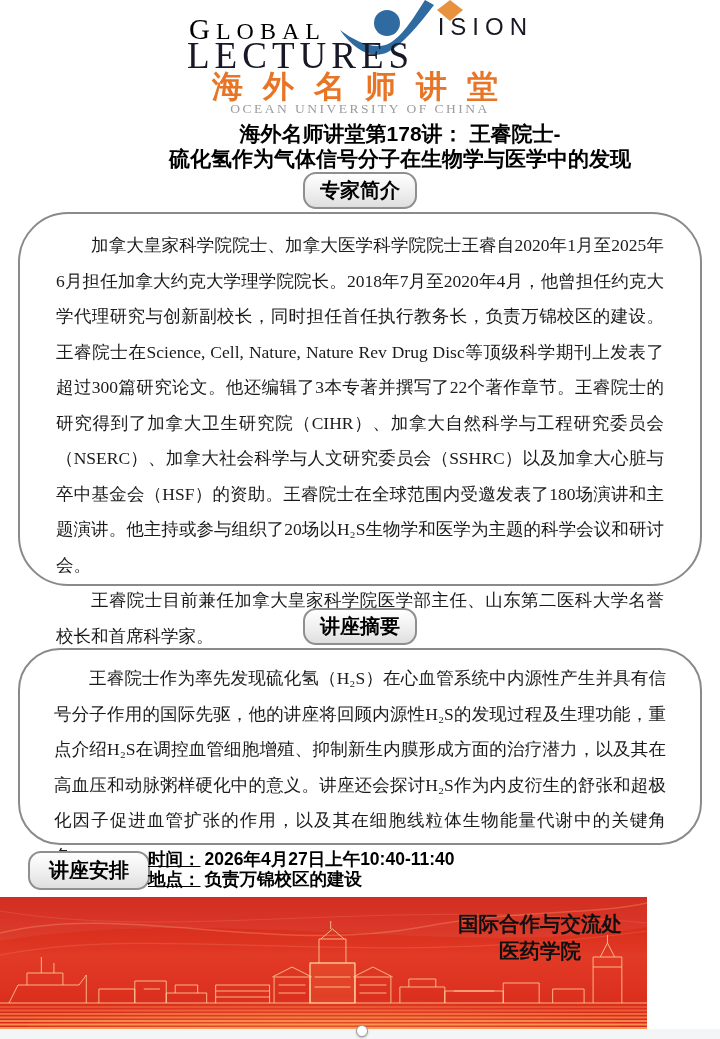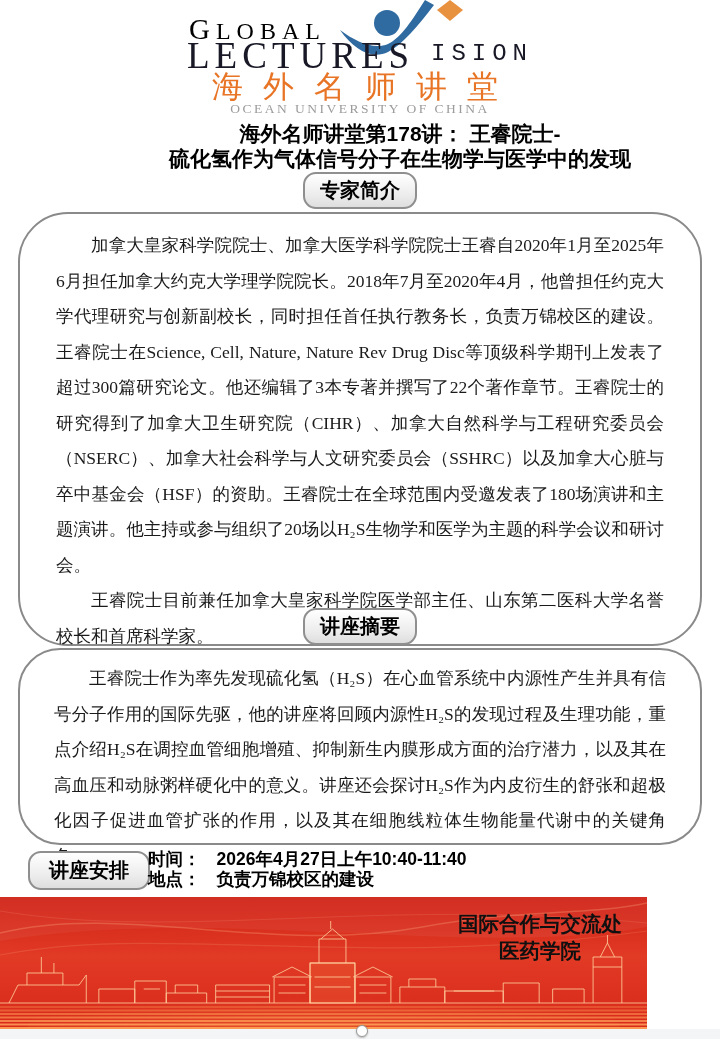--- a/index.html
+++ b/index.html
@@ -4,27 +4,27 @@
 <style>
   html,body{margin:0;padding:0;background:#ffffff;}
   .page{position:relative;width:720px;height:1039px;background:#ffffff;overflow:hidden;
         font-family:"Liberation Sans","DejaVu Sans",sans-serif;}
 
   
   .logo{position:absolute;top:0;left:187px;width:346px;height:119px;}
   .lg-global{position:absolute;top:13px;left:2px;font-family:Liberation Serif, serif;
              font-size:24px;letter-spacing:6px;color:#000000;}
   .lg-global::first-letter{font-size:29px;}
-  .lg-ision{position:absolute;top:13px;right:0;font-family:Liberation Mono, monospace;
-            font-size:24px;letter-spacing:6px;color:#181826;margin-top:27px;}
+  .lg-ision{position:absolute;top:13px;right:0;font-family:Liberation Sans, sans-serif;
+            font-size:24px;letter-spacing:6px;color:#181826;}
   .v-svg{position:absolute;top:0;left:153px;width:130px;height:62px;}
   .lg-lectures{position:absolute;top:34px;left:0;width:100%;text-align:left;
                font-family:"Liberation Serif","DejaVu Serif",serif;font-size:37px;
                letter-spacing:5px;color:#181826;}
-  .lg-seal{position:absolute;top:66px;left:0;width:100%;text-align:center;font-weight:normal;
+  .lg-seal{position:absolute;top:66px;left:0;width:100%;text-align:center;font-weight:bold;
            font-size:31px;letter-spacing:20px;color:#e87425;white-space:nowrap;text-indent:10px;}
   .lg-univ{position:absolute;top:101px;left:0;width:100%;text-align:center;
            font-family:"Liberation Serif","DejaVu Serif",serif;font-size:13.5px;
            letter-spacing:2.5px;color:#9b9b9b;white-space:nowrap;}
 
   
   .title{position:absolute;top:122px;left:0;width:100%;text-align:center;font-weight:bold;
          font-size:21px;line-height:24.5px;color:#000;padding-left:40px;}
 
   
@@ -32,30 +32,30 @@
          border:2px solid #8f8f8f;border-radius:13px;font-weight:bold;font-size:20px;
          padding:3px 15px;color:#000;white-space:nowrap;}
   .badge-center{left:50%;transform:translateX(-50%);}
   #badge-expert{top:172px;}
   #badge-abstract{top:608px;}
   #badge-schedule{top:851px;left:28px;padding:4px 19px;}
 
   
   .box{position:absolute;left:18px;width:684px;border:2px solid #8a8a8a;background:#fff;
        box-sizing:border-box;}
-  #bio-box{top:212px;height:434px;border-radius:50px;padding:14px 36px 0 36px;}
+  #bio-box{top:212px;height:374px;border-radius:50px;padding:14px 36px 0 36px;}
   #abstract-box{top:648px;height:197px;border-radius:42px;padding:11px 34px 0 34px;}
   .box p{margin:0;text-indent:2em;text-align:justify;color:#1a1a1a;
          font-family:"Liberation Serif","DejaVu Serif",serif;font-size:17.5px;line-height:35.5px;}
 
   
   .sched-text{position:absolute;left:148px;top:849px;font-weight:bold;font-size:17.5px;
               line-height:20px;color:#000;}
   .sched-row{display:flex;}
-  .sched-row .lbl{margin-right:16px;}
+  .sched-row .lbl{margin-right:4px;text-decoration:underline;}
 
   
   #banner{position:absolute;top:897px;left:0;width:647px;height:132px;}
   #banner svg{position:absolute;top:0;left:0;width:100%;height:100%;display:block;}
   .banner-text{position:absolute;top:13px;left:390px;width:300px;text-align:center;
                font-weight:bold;font-size:20.5px;line-height:27px;color:#101010;}
 
   
   #bottom-strip{position:absolute;top:1029px;left:0;width:720px;height:10px;background:#f4f5f6;}
   #handle{position:absolute;top:1025px;left:356px;width:10px;height:10px;border-radius:50%;

